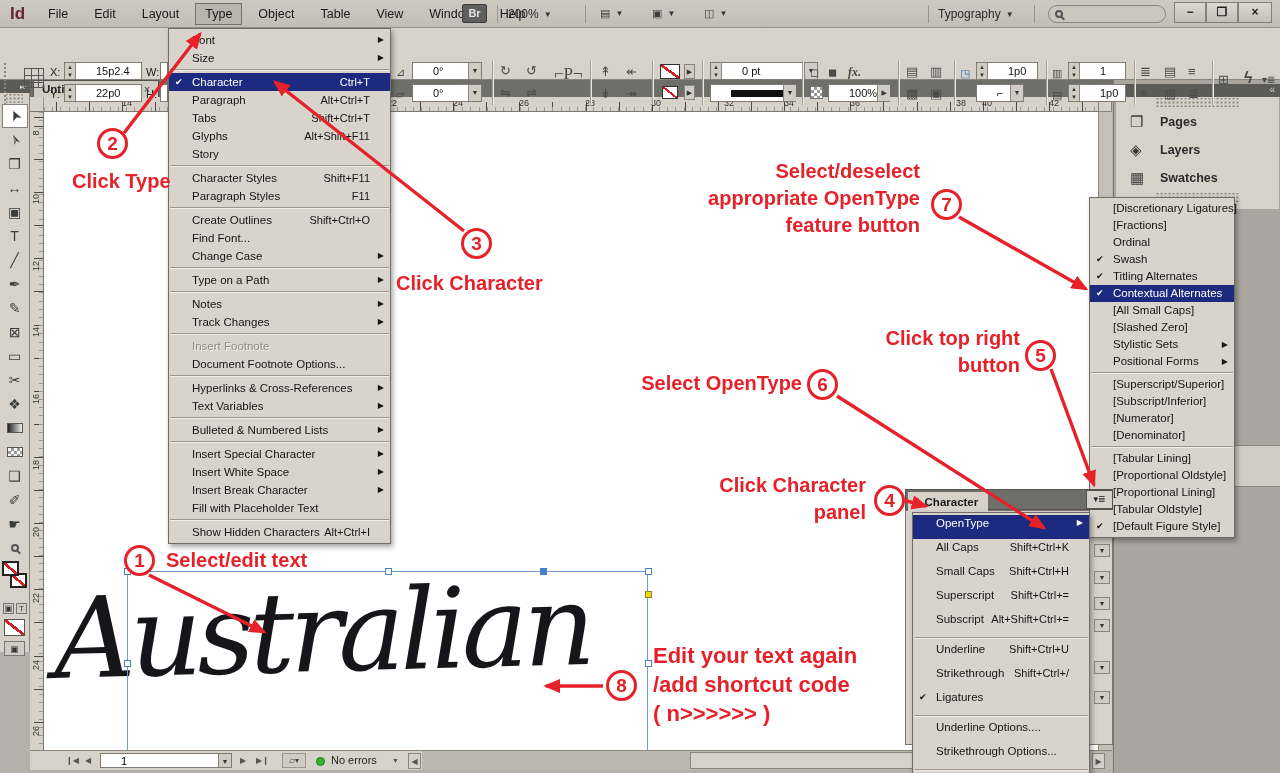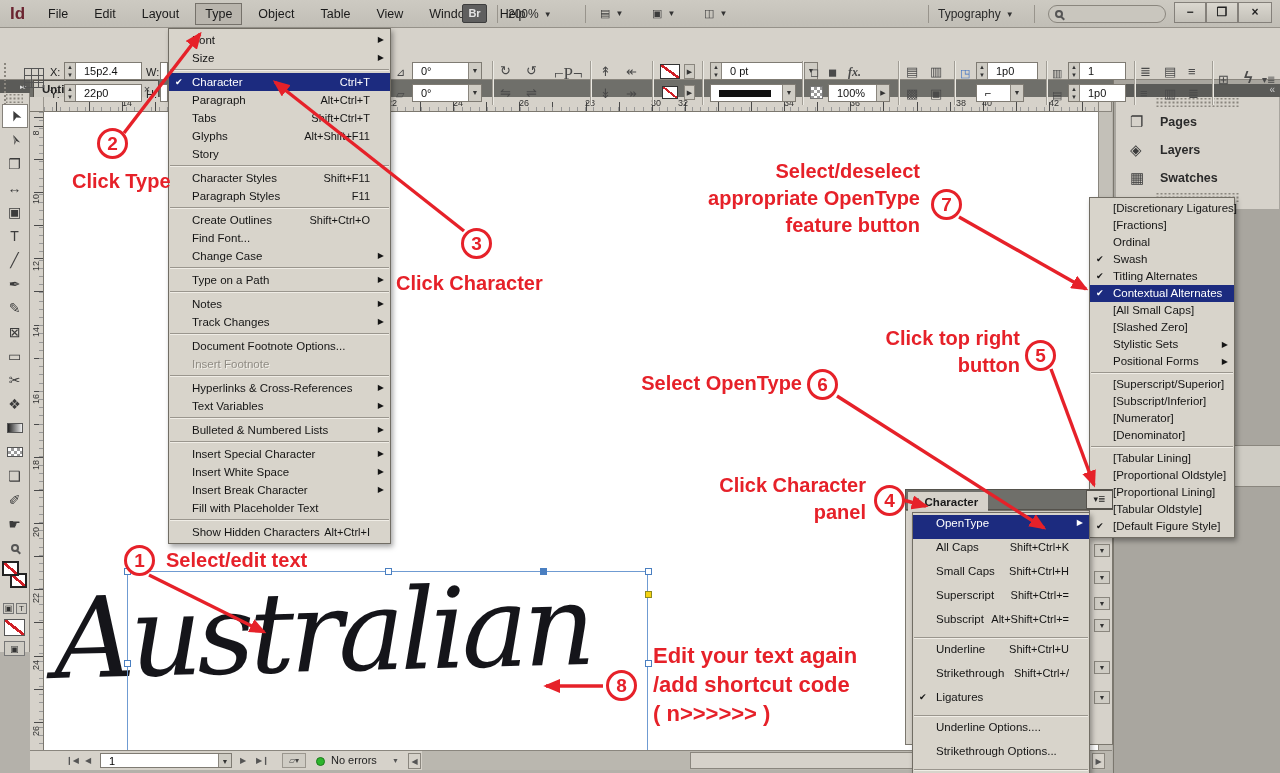--- a/index.html
+++ b/index.html
@@ -18,21 +18,21 @@
 #br-btn{position:absolute;left:462px;top:4px;width:25px;height:19px;background:#5f5f5f;border:1px solid #3d3d3d;color:#e3e3e3;font-size:11px;font-weight:bold;text-align:center;line-height:17px;border-radius:2px}
 #searchbox{position:absolute;left:1048px;top:5px;width:118px;height:18px;background:#c9c6be;border:1px solid #8a867e;border-radius:9px;display:flex;align-items:center;padding-left:6px}
 .mag{width:8px;height:8px;border:2px solid #555;border-radius:50%;position:relative;flex:0 0 auto}
 .mag::after{content:"";position:absolute;width:5px;height:2px;background:#555;transform:rotate(45deg);right:-4px;bottom:-3px}
 .winbtn{position:absolute;top:2px;width:32px;height:21px;background:linear-gradient(#dbd8d0,#c3c0b8);border:1px solid #84807a;text-align:center;line-height:19px;font-size:12px;font-weight:bold;color:#222}
 
 #controlbar{position:absolute;left:0;top:28px;width:1280px;height:52px;background:#d6d2ca;border-bottom:1px solid #8a867e;z-index:6}
 .cb-label{position:absolute;font-size:11px;color:#222}
 .cb-field{position:absolute;height:18px;background:#fff;border:1px solid #7f7b73;display:flex;align-items:center;font-size:11px;color:#111}
 .stepper{width:11px;height:16px;background:#cfccc4;border-right:1px solid #8a867e;font-size:6px;line-height:8px;text-align:center;color:#333;flex:0 0 auto}
-.fval{padding-left:8px;flex:1 1 auto;white-space:nowrap}
+.fval{padding-left:20px;flex:1 1 auto;white-space:nowrap}
 .fdd{width:13px;height:16px;background:#cfccc4;border-left:1px solid #8a867e;font-size:7px;text-align:center;line-height:16px;color:#333;flex:0 0 auto}
 .cb-icon{position:absolute;font-size:13px;color:#4a4a4a;line-height:16px}
 .cb-sep{position:absolute;top:33px;width:1px;height:44px;background:#a19d95;box-shadow:1px 0 0 #eceae4}
 .mini-arrow{position:absolute;width:11px;height:15px;background:#cfccc4;border:1px solid #8a867e;font-size:7px;text-align:center;line-height:14px;color:#333}
 .none-sw{background:#fff;border:1px solid #333;position:absolute;background-image:linear-gradient(to top right,transparent 44%,#d01f26 44%,#d01f26 56%,transparent 56%)}
 .checker{background-image:linear-gradient(45deg,#9a9a9a 25%,transparent 25%,transparent 75%,#9a9a9a 75%),linear-gradient(45deg,#9a9a9a 25%,#fff 25%,#fff 75%,#9a9a9a 75%);background-size:6px 6px;background-position:0 0,3px 3px}
 #proxy{position:absolute;left:24px;top:40px;width:20px;height:20px;background-image:linear-gradient(#555 1.5px,transparent 1.5px),linear-gradient(90deg,#555 1.5px,transparent 1.5px);background-size:7px 7px;border-right:1.5px solid #555;border-bottom:1.5px solid #555}
 #grip{position:absolute;left:3px;top:34px;width:5px;height:42px;background-image:radial-gradient(#8a867e 1px,transparent 1px);background-size:4px 4px}
 
 #tabstrip{position:absolute;left:30px;top:80px;width:1083px;height:17px;background:#6f6f6a;z-index:2}
@@ -267,21 +267,21 @@
   <div id="hruler">
       <span class="hlabel" style="left: 78px;">14</span>
       <span class="hlabel" style="left: 144px;">16</span>
       <span class="hlabel" style="left: 210px;">18</span>
       <span class="hlabel" style="left: 276px;">20</span>
       <span class="hlabel" style="left: 343px;">22</span>
       <span class="hlabel" style="left: 409px;">24</span>
       <span class="hlabel" style="left: 475px;">26</span>
       <span class="hlabel" style="left: 541px;">28</span>
       <span class="hlabel" style="left: 607px;">30</span>
-      <span class="hlabel" style="left: 634px;">32</span>
+      <span class="hlabel" style="left: 680px;">32</span>
       <span class="hlabel" style="left: 740px;">34</span>
       <span class="hlabel" style="left: 806px;">36</span>
       <span class="hlabel" style="left: 912px;">38</span>
       <span class="hlabel" style="left: 938px;">40</span>
       <span class="hlabel" style="left: 1005px;">42</span>
       <span class="hlabel" style="left: 1071px;">44</span>
     </div>
   <div id="vruler">
       <span class="vlabel" style="top: 16px;">8</span>
       <span class="vlabel" style="top: 82px;">10</span>
@@ -444,22 +444,22 @@
       <div class="menu-sep"></div>
       <div class="menu-item r18"><span class="menu-check"></span><span class="menu-label">Create Outlines</span><span class="menu-shortcut">Shift+Ctrl+O</span></div>
       <div class="menu-item r18"><span class="menu-check"></span><span class="menu-label">Find Font...</span></div>
       <div class="menu-item r18"><span class="menu-check"></span><span class="menu-label">Change Case</span><span class="menu-arrow">▶</span></div>
       <div class="menu-sep"></div>
       <div class="menu-item r18"><span class="menu-check"></span><span class="menu-label">Type on a Path</span><span class="menu-arrow">▶</span></div>
       <div class="menu-sep"></div>
       <div class="menu-item r18"><span class="menu-check"></span><span class="menu-label">Notes</span><span class="menu-arrow">▶</span></div>
       <div class="menu-item r18"><span class="menu-check"></span><span class="menu-label">Track Changes</span><span class="menu-arrow">▶</span></div>
       <div class="menu-sep"></div>
+      <div class="menu-item r18 disabled"><span class="menu-check"></span><span class="menu-label">Insert Footnote</span></div>
       <div class="menu-item r18"><span class="menu-check"></span><span class="menu-label">Document Footnote Options...</span></div>
-      <div class="menu-item r18 disabled"><span class="menu-check"></span><span class="menu-label">Insert Footnote</span></div>
       <div class="menu-sep"></div>
       <div class="menu-item r18"><span class="menu-check"></span><span class="menu-label">Hyperlinks &amp; Cross-References</span><span class="menu-arrow">▶</span></div>
       <div class="menu-item r18"><span class="menu-check"></span><span class="menu-label">Text Variables</span><span class="menu-arrow">▶</span></div>
       <div class="menu-sep"></div>
       <div class="menu-item r18"><span class="menu-check"></span><span class="menu-label">Bulleted &amp; Numbered Lists</span><span class="menu-arrow">▶</span></div>
       <div class="menu-sep"></div>
       <div class="menu-item r18"><span class="menu-check"></span><span class="menu-label">Insert Special Character</span><span class="menu-arrow">▶</span></div>
       <div class="menu-item r18"><span class="menu-check"></span><span class="menu-label">Insert White Space</span><span class="menu-arrow">▶</span></div>
       <div class="menu-item r18"><span class="menu-check"></span><span class="menu-label">Insert Break Character</span><span class="menu-arrow">▶</span></div>
       <div class="menu-item r18"><span class="menu-check"></span><span class="menu-label">Fill with Placeholder Text</span></div>

